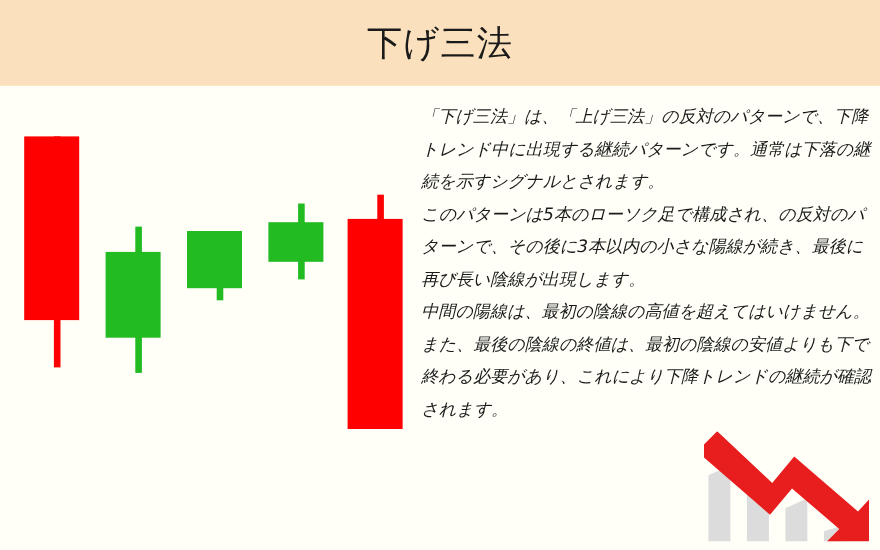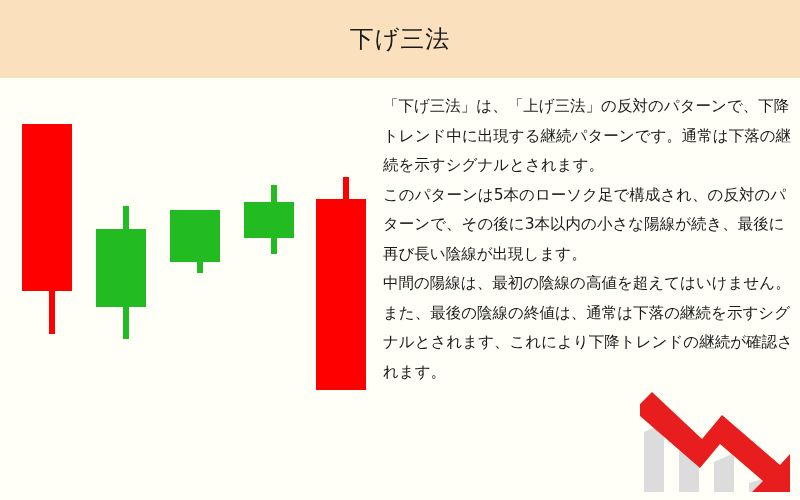--- a/index.html
+++ b/index.html
@@ -31,21 +31,21 @@
     background: #fae0bc;
   }
   #page-title {
     position: absolute;
     left: 0;
     top: 0;
     width: 800px;
     height: 78px;
     line-height: 78px;
     text-align: center;
-    font-size: 24px;
+    font-size: 32px;
     color: #1a1a1a;
     letter-spacing: 1px;
     font-family: Liberation Sans, sans-serif;
   }
   
   #chart-panel {
     position: absolute;
     left: 0;
     top: 78px;
     width: 372px;
@@ -77,20 +77,21 @@
     top: 92px;
     width: 412px;
   }
   #description p {
     margin: 0;
     font-size: 15.5px;
     line-height: 29.5px;
     color: #1a1a1a;
     text-align: left;
     font-family: "DejaVu Sans", "Liberation Sans", sans-serif;
+    font-style: italic;
   }
   
   #downtrend-graphic {
     position: absolute;
     left: 630px;
     top: 392px;
     width: 170px;
     height: 108px;
   }
 </style>
@@ -127,21 +128,21 @@
     <div class="candle c-down" style="left:316px;">
       <div class="candle-wick" style="top:99px;height:213px;"></div>
       <div class="candle-body" style="top:121px;height:191px;"></div>
     </div>
 
   </div>
 
   <div id="description">
     <p>「下げ三法」は、「上げ三法」の反対のパターンで、下降トレンド中に出現する継続パターンです。通常は下落の継続を示すシグナルとされます。</p>
     <p>このパターンは5本のローソク足で構成され、の反対のパターンで、その後に3本以内の小さな陽線が続き、最後に再び長い陰線が出現します。</p>
-    <p>中間の陽線は、最初の陰線の高値を超えてはいけません。また、最後の陰線の終値は、通常は下落の継続を示すシグナルとされます、これにより下降トレンドの継続が確認されます。</p>
+    <p>中間の陽線は、最初の陰線の高値を超えてはいけません。また、最後の陰線の終値は、最初の陰線の安値よりも下で終わる必要があり、これにより下降トレンドの継続が確認されます。</p>
   </div>
 
   <div id="downtrend-graphic">
     <svg width="170" height="108" viewBox="0 0 170 108" xmlns="http://www.w3.org/2000/svg">
 
       <polygon points="14,40 34,31 34,100 14,100" fill="#dcdcdc"></polygon>
       <polygon points="49,58 69,49 69,100 49,100" fill="#dcdcdc"></polygon>
       <polygon points="84,70 104,61 104,100 84,100" fill="#dcdcdc"></polygon>
       <polygon points="119,91 139,85 139,100 119,100" fill="#dcdcdc"></polygon>
 

